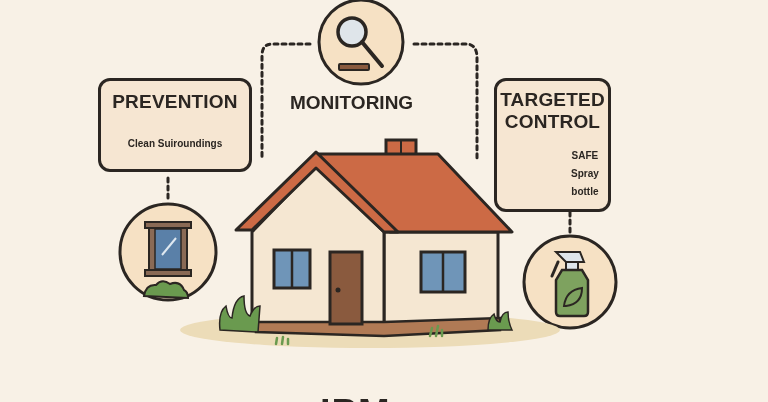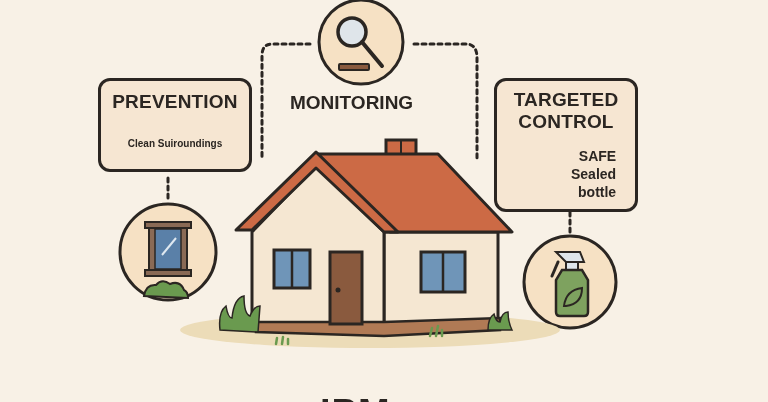--- a/index.html
+++ b/index.html
@@ -103,24 +103,24 @@
     </g>
   </svg>
 
   <div class="card" style="left:98px; top:78px; width:154px; height:94px; padding-top:10px;">
     <div class="title" style="font-size:19px; margin-bottom:6px;">PREVENTION</div>
     <div style="font-size:10px; font-weight:bold; line-height:17px;margin-top:22px;">Clean Suiroundings</div>
   </div>
 
   <div class="label" style="left:290px; top:92px; width:140px; font-size:19px;">MONITORING</div>
 
-  <div class="card" style="left:494px; top:78px; width:144px; height:134px; padding-top:8px;">
+  <div class="card" style="left:494px; top:78px; width:117px; height:134px; padding-top:8px;">
     <div class="title" style="font-size:19px; line-height:22px;">TARGETED</div>
     <div class="title" style="font-size:19px; line-height:22px;">CONTROL</div>
-    <div style="position:absolute; left:74px; top:66px; text-align:right; font-weight:bold; font-size:14px; line-height:18px;">
+    <div style="position:absolute; left:74px; top:66px; text-align:center; font-weight:bold; font-size:10px; line-height:18px;">
       <div>SAFE</div>
-      <div>Sealed</div>
+      <div>Spray</div>
       <div>bottle</div>
     </div>
   </div>
 
   <div class="label" style="left:320px; top:348px; width:100px; font-size:38px; letter-spacing:1px;margin-top:44px;">IPM</div>
 </div>
 
 </body></html>

